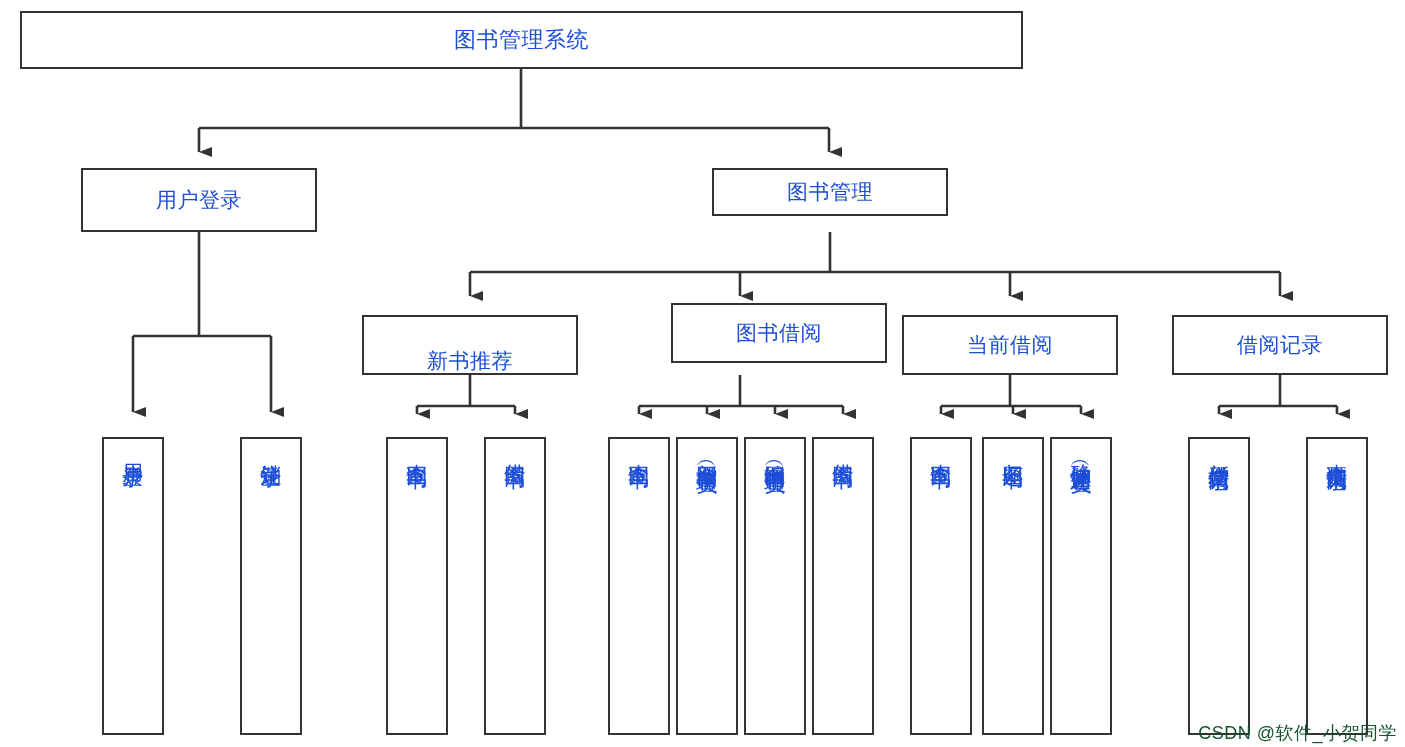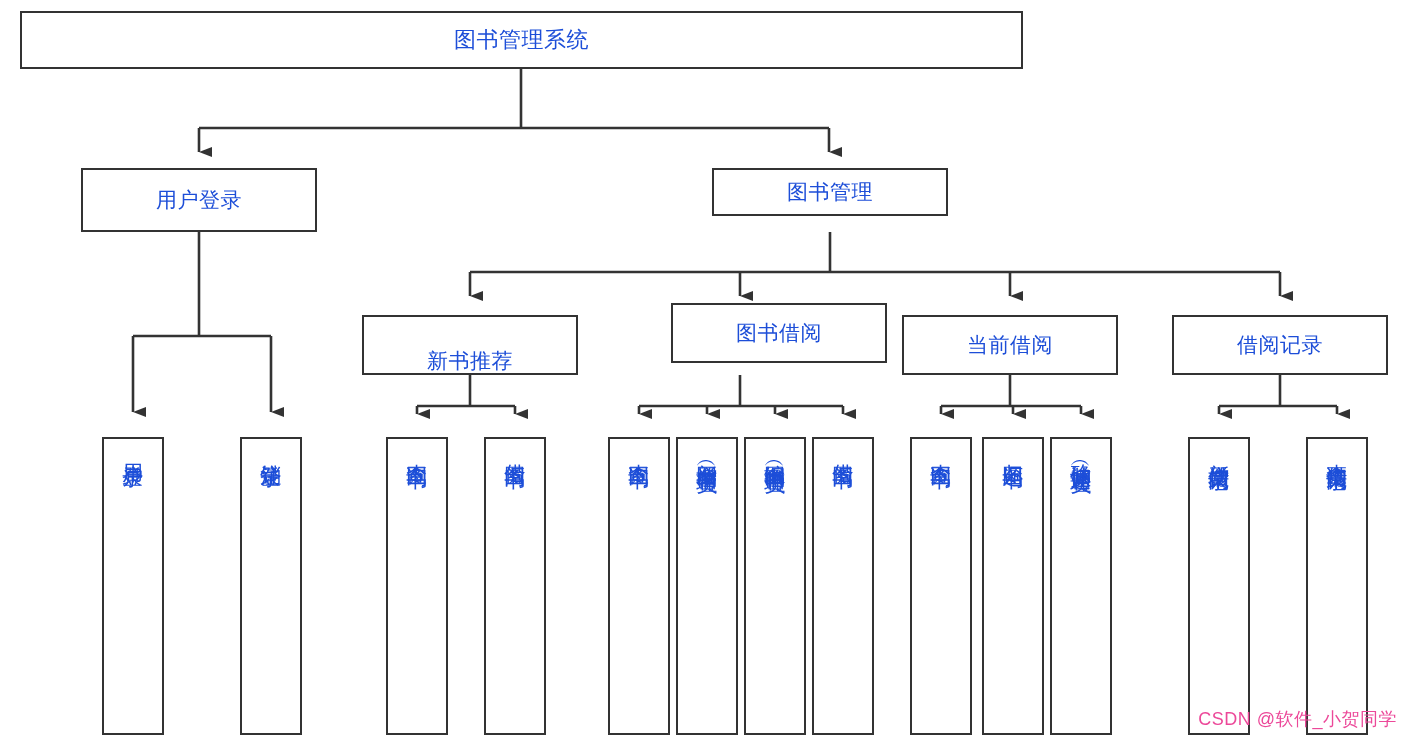--- a/index.html
+++ b/index.html
@@ -58,23 +58,23 @@
     font-size: 21px;
     line-height: 1.02;
     letter-spacing: 1.5px;
   }
   .node.root .label {
     font-size: 22px;
   }
   .watermark {
     position: absolute;
     right: 8px;
-    bottom: 16px;
+    bottom: 2px;
     font-size: 18px;
-    color: #ec4899;
+    color: #14532d;
     letter-spacing: 0.5px;
     z-index: 3;
     white-space: nowrap;
   }
 </style>
 </head>
 <body>
 
 <div id="canvas">
 

